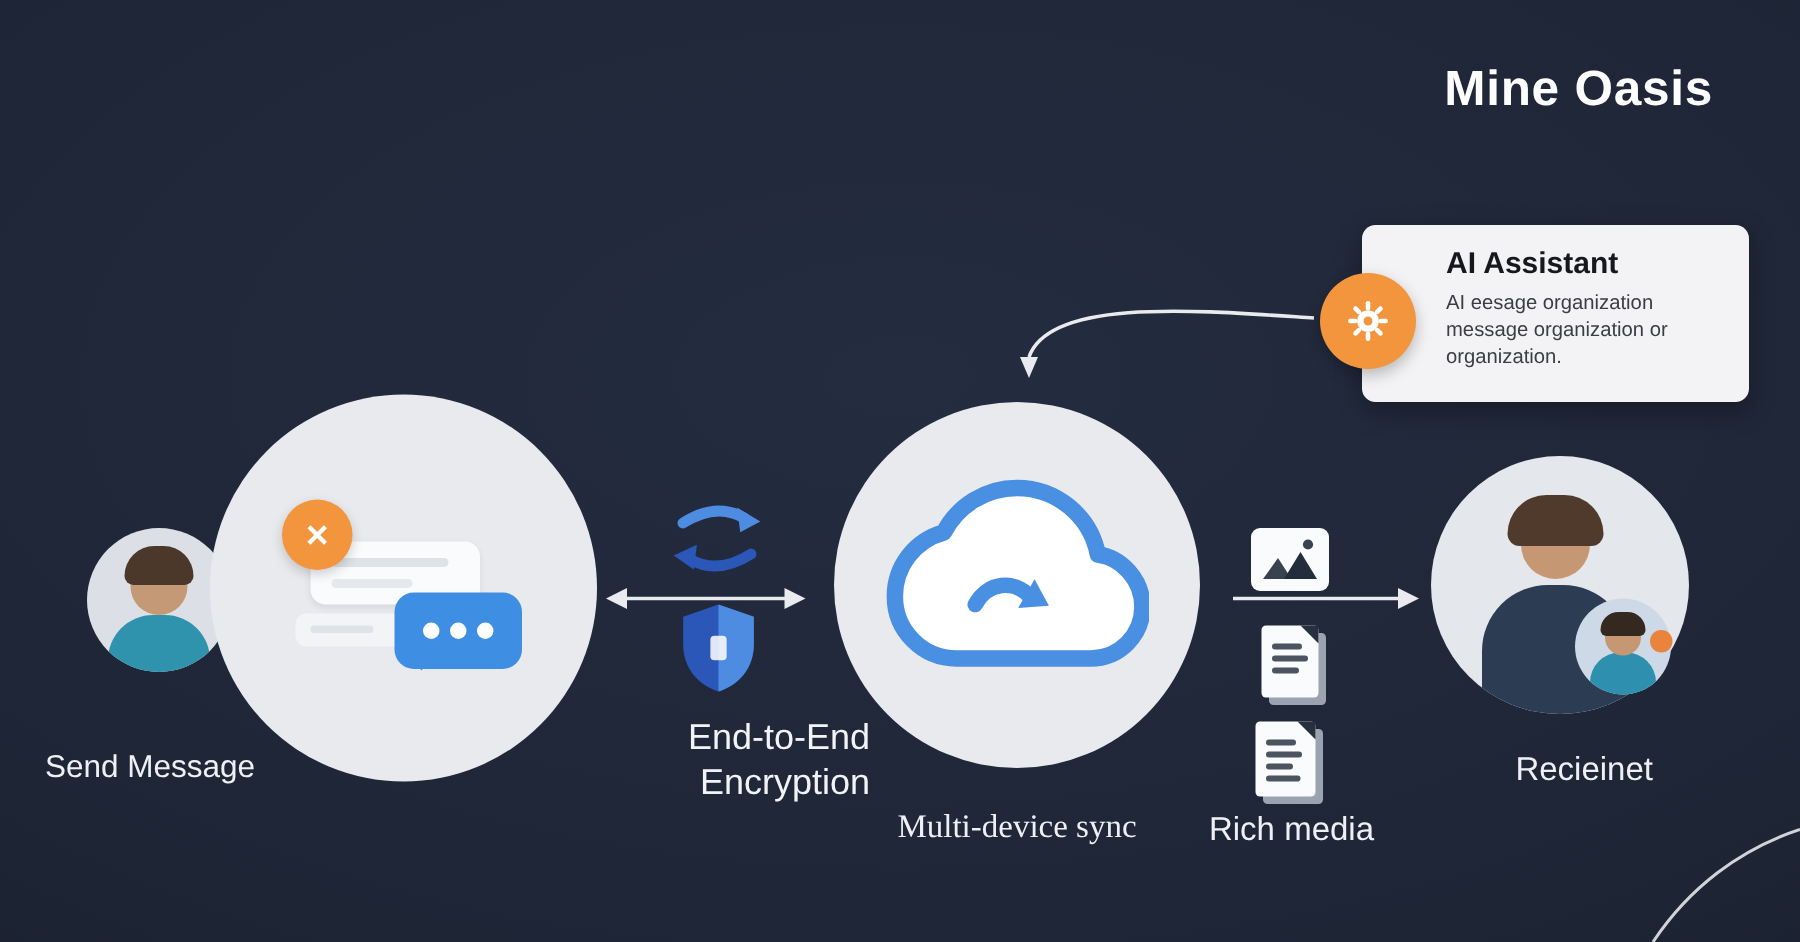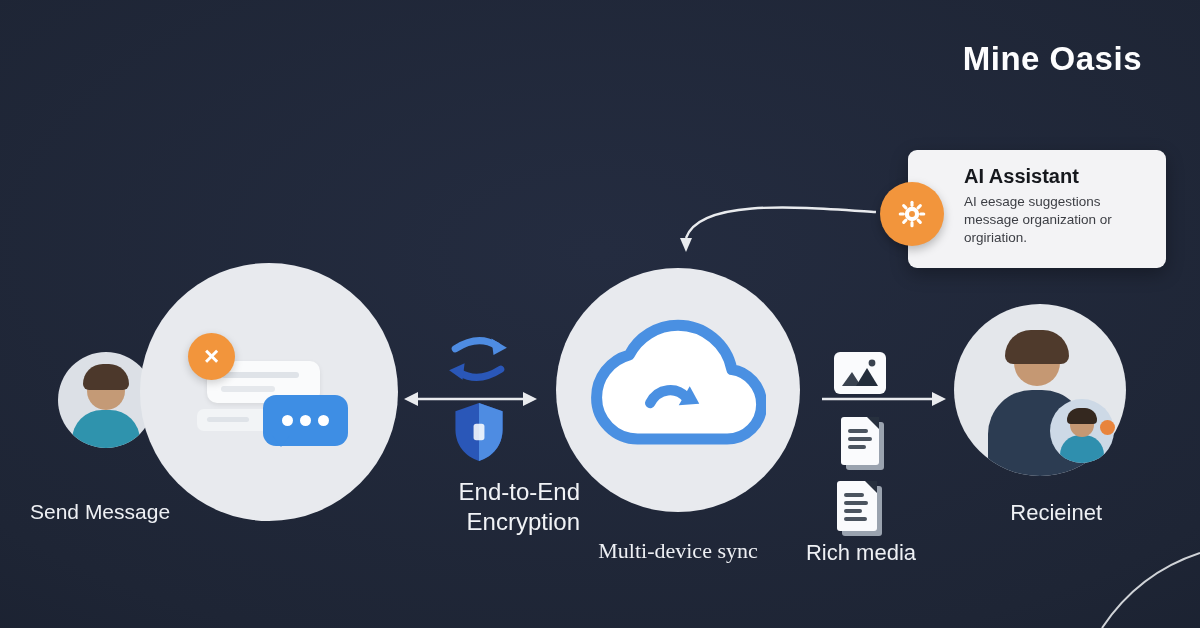--- a/index.html
+++ b/index.html
@@ -110,23 +110,23 @@
       <line x1="822" y1="399" x2="938" y2="399"></line>
       <polygon points="946,399 932,392 932,406" fill="#e9ebee" stroke="none"></polygon>
     </g>
     <path d="M 1102 628 C 1126 592 1160 566 1200 553" fill="none" stroke="rgba(240,242,245,.85)" stroke-width="2"></path>
   </svg>
 
   <div class="ai-card">
     <div class="ai-card-content">
       <div class="ai-card-title">AI Assistant</div>
       <div class="ai-card-body">
-        <div>AI eesage suggestions</div>
+        <div>AI eesage organization</div>
         <div>message organization or</div>
-        <div>orgiriation.</div>
+        <div>organization.</div>
       </div>
     </div>
   </div>
   <div class="ai-badge">
     <svg width="34" height="34" viewBox="0 0 24 24">
       <g fill="#ffffff">
         <rect x="10.9" y="2.6" width="2.2" height="4.4" rx="1.1"></rect>
         <rect x="10.9" y="2.6" width="2.2" height="4.4" rx="1.1" transform="rotate(45 12 12)"></rect>
         <rect x="10.9" y="2.6" width="2.2" height="4.4" rx="1.1" transform="rotate(90 12 12)"></rect>
         <rect x="10.9" y="2.6" width="2.2" height="4.4" rx="1.1" transform="rotate(135 12 12)"></rect>

